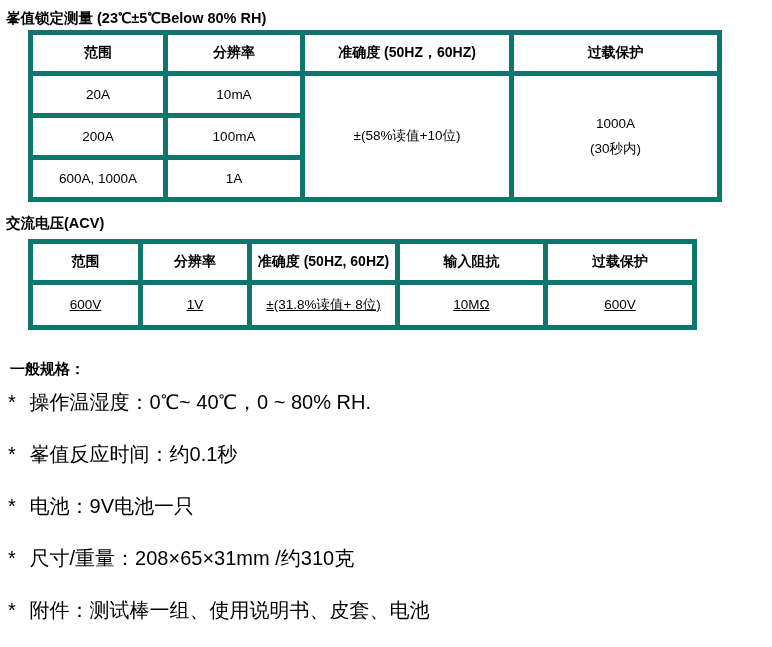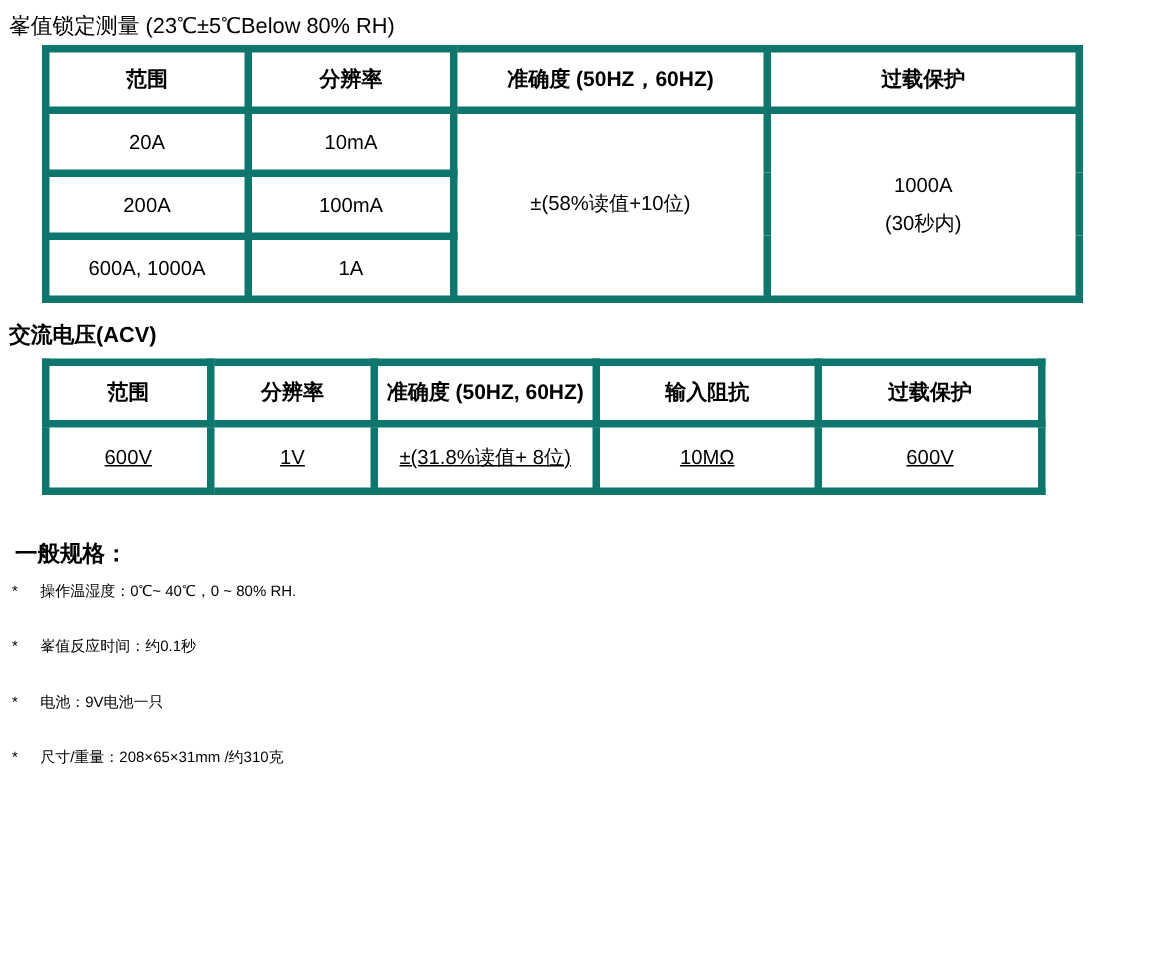--- a/index.html
+++ b/index.html
@@ -14,21 +14,21 @@
     color: #000000;
     position: relative;
     overflow: hidden;
   }
   .page {
     padding: 6px 0 0 0;
     box-sizing: border-box;
   }
   .doc-title {
     font-size: 14.5px;
-    font-weight: normal;
+    font-weight: bold;
     padding: 2px 0 0 6px;
     line-height: 1.5;
   }
   .section-heading {
     font-size: 14.5px;
     font-weight: bold;
     padding-left: 6px;
     margin-top: 12px;
     margin-bottom: 6px;
   }
@@ -72,21 +72,21 @@
     margin-top: 30px;
     margin-bottom: 8px;
     padding-left: 10px;
   }
   ul.general {
     list-style: none;
     margin: 0;
     padding: 0 0 0 8px;
   }
   ul.general li {
-    font-size: 10px;
+    font-size: 20px;
     line-height: 1.5;
     margin-bottom: 22px;
     white-space: nowrap;
   }
   ul.general li .star {
     display: inline-block;
     width: 16px;
   }
 </style>
 </head>
@@ -175,15 +175,19 @@
       <span>峯值反应时间：约0.1秒</span>
     </li>
     <li>
       <span class="star">*</span>
       <span>电池：9V电池一只</span>
     </li>
     <li>
       <span class="star">*</span>
       <span>尺寸/重量：208×65×31mm /约310克</span>
     </li>
+    <li>
+      <span class="star">*</span>
+      <span>附件：测试棒一组、使用说明书、皮套、电池</span>
+    </li>
   </ul>
 
 </div>
 
 </body></html>

